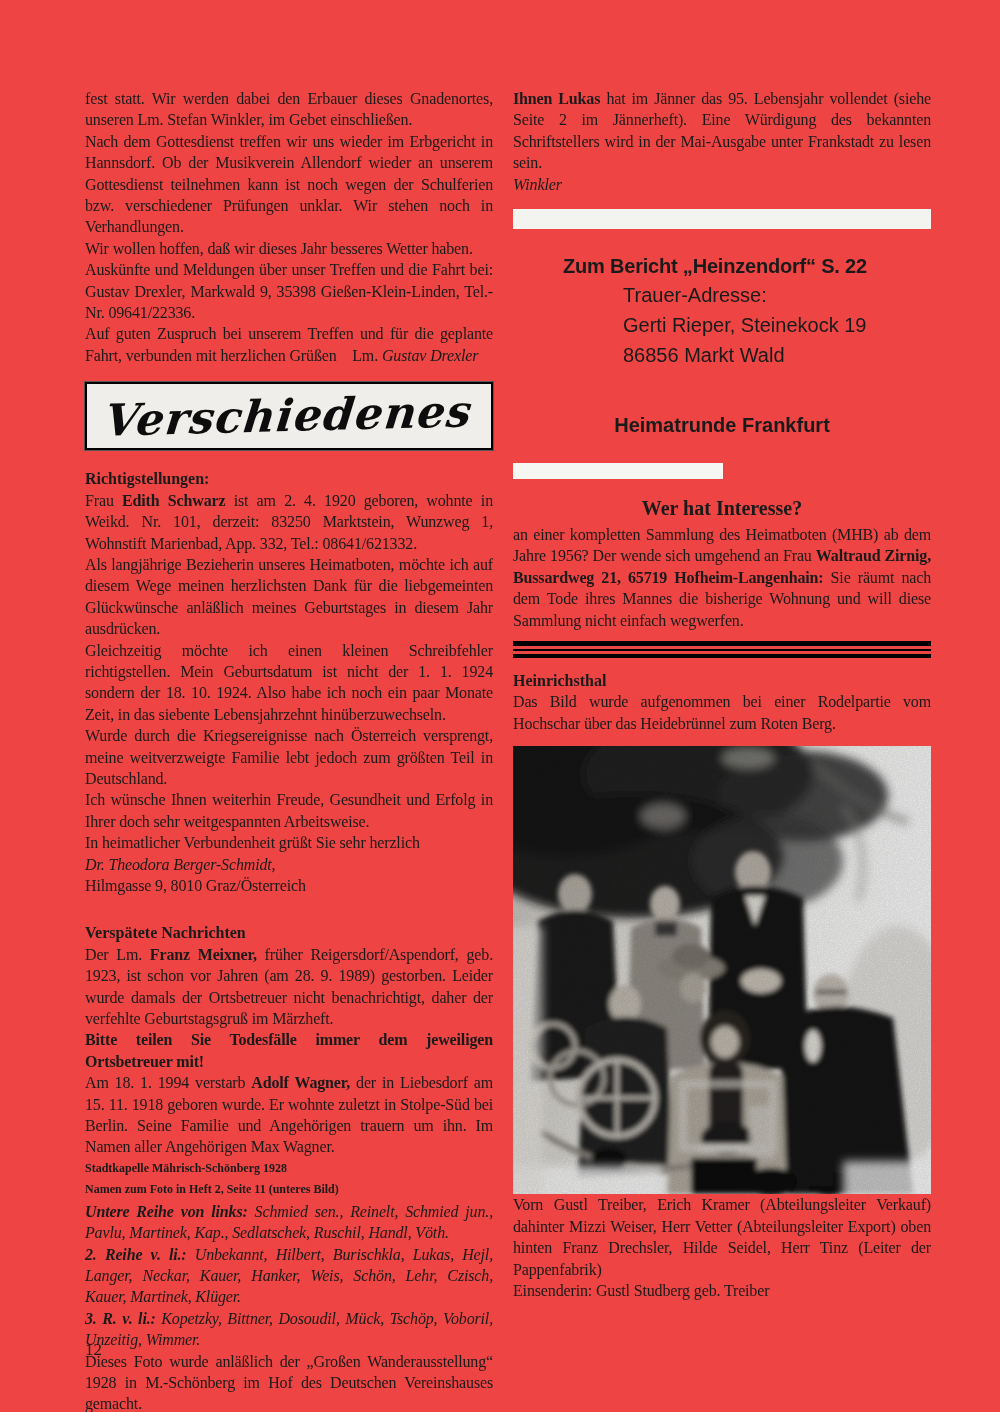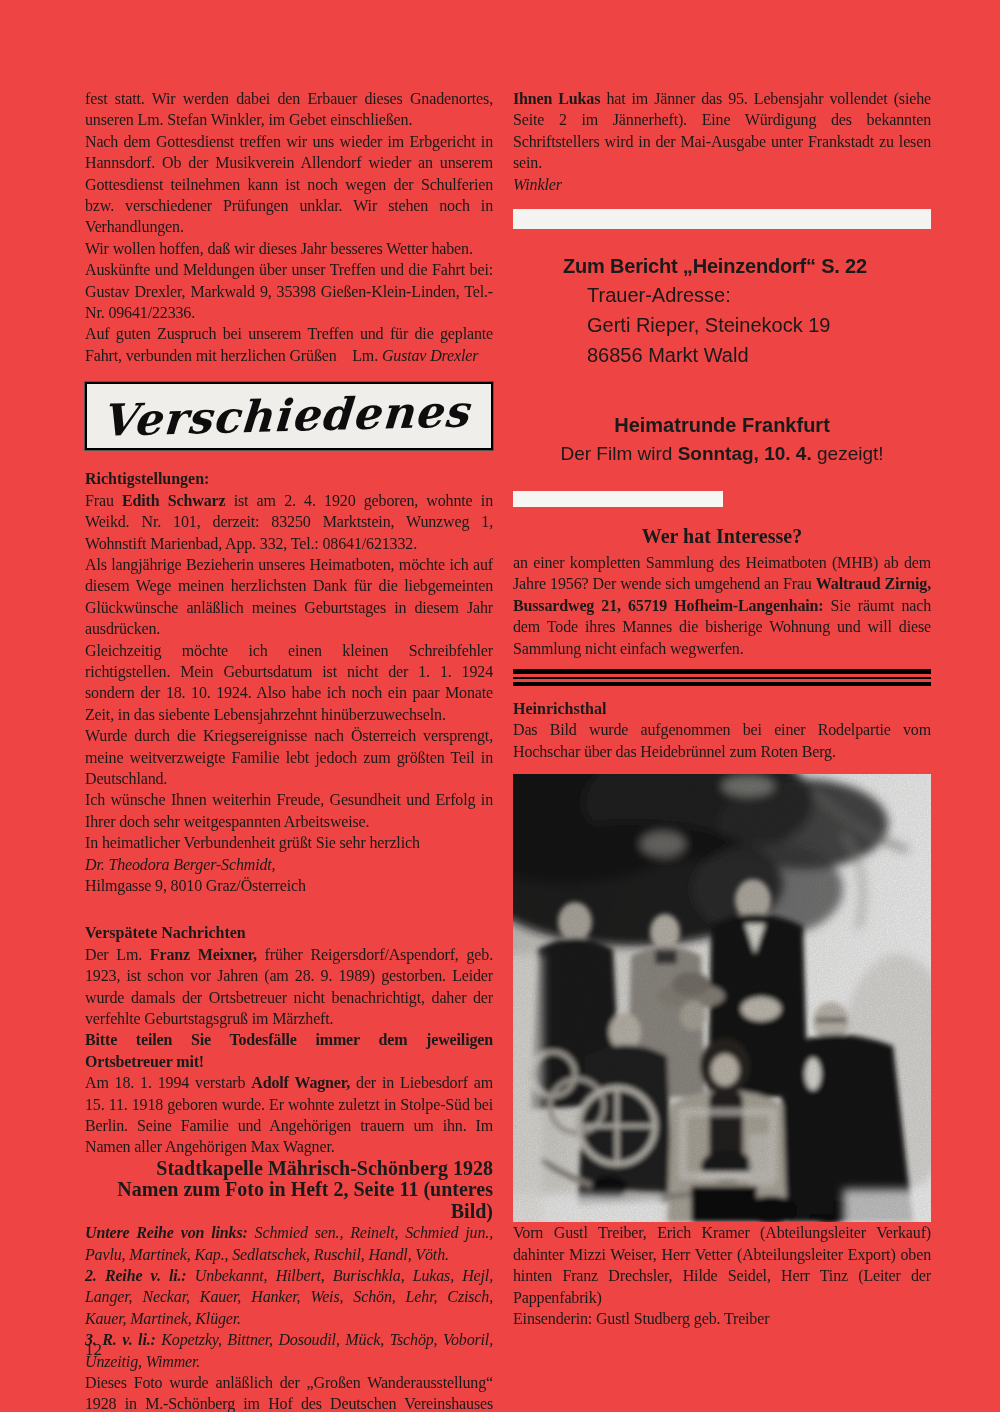--- a/index.html
+++ b/index.html
@@ -27,37 +27,37 @@
     font-family:"DejaVu Serif","Liberation Serif",serif;
     font-style:italic;font-weight:bold;font-size:44px;line-height:44px;
     transform:skewX(-8deg) rotate(-1.5deg);letter-spacing:1px;color:#0d0d0d;
   }
   
   .sans{font-family:"Liberation Sans","DejaVu Sans",sans-serif;}
   .band{background:#f3f3f0;height:20px;margin-top:14px;}
   .band-faint{background:#f6f6f3;height:16px;margin-top:26px;width:210px;}
   .bericht{margin-top:26px;}
   .bericht-title{font-size:20px;font-weight:bold;margin:0 0 2px 50px;letter-spacing:-0.2px;}
-  .bericht-line{font-size:20px;line-height:30px;margin-left:74px;}
+  .bericht-line{font-size:20px;line-height:30px;margin-left:110px;}
   .heimatrunde{margin-top:44px;}
   .heimatrunde-title{font-size:20px;font-weight:bold;margin:0;}
   .heimatrunde-line{font-size:19px;margin-top:6px;}
   .interesse-title{font-size:20px;font-weight:bold;margin:18px 0 4px 0;}
   .divider{margin-top:10px;}
   .divider .l1{height:5px;background:#000;}
   .divider .l2{height:2px;background:#000;margin-top:3px;}
   .divider .l3{height:4px;background:#000;margin-top:3px;}
   .heinrich{margin-top:12px;}
   .photo-wrap{margin-top:12px;width:418px;height:448px;}
   .photo-wrap svg{display:block;}
   .caption{margin-top:14px;}
   .pagenum{position:absolute;left:85px;top:1340px;font-size:17px;}
   .sig-indent{padding-right:28px;}
   .mt18{margin-top:18px;} .mt22{margin-top:22px;} .mt26{margin-top:26px;} .mt24{margin-top:24px;}
-  .stk-head{font-weight:bold;text-align:right;font-size:20px;line-height:21.4px;margin:0;}
+  .stk-head{font-weight:bold;text-align:left;font-size:12px;line-height:21.4px;margin:0;}
 </style>
 </head>
 <body>
 
 <div class="page">
 
   <div class="col col-left">
     <p class="body"><span>fest statt. Wir werden dabei den Erbauer dieses Gnadenortes, unseren Lm. Stefan Winkler, im Gebet einschließen.</span></p>
     <p class="body"><span>Nach dem Gottesdienst treffen wir uns wieder im Erbgericht in Hannsdorf. Ob der Musikverein Allendorf wieder an unserem Gottesdienst teilnehmen kann ist noch wegen der Schulferien bzw. verschiedener Prüfungen unklar. Wir stehen noch in Verhandlungen.</span></p>
     <p class="body"><span>Wir wollen hoffen, daß wir dieses Jahr besseres Wetter haben.</span></p>
@@ -102,21 +102,20 @@
 
     <div class="bericht sans">
       <p class="bericht-title">Zum Bericht „Heinzendorf“ S. 22</p>
       <div class="bericht-line">Trauer-Adresse:</div>
       <div class="bericht-line">Gerti Rieper, Steinekock 19</div>
       <div class="bericht-line">86856 Markt Wald</div>
     </div>
 
     <div class="heimatrunde sans center">
       <p class="heimatrunde-title">Heimatrunde Frankfurt</p>
-      <div class="heimatrunde-line"><span>Der Film wird </span><span class="b">Sonntag, 10. 4.</span><span> gezeigt!</span></div>
     </div>
 
     <div class="band-faint"></div>
 
     <p class="interesse-title center">Wer hat Interesse?</p>
     <p class="body"><span>an einer kompletten Sammlung des Heimatboten (MHB) ab dem Jahre 1956? Der wende sich umgehend an Frau </span><span class="b">Waltraud Zirnig, Bussardweg 21, 65719 Hofheim-Langenhain:</span><span> Sie räumt nach dem Tode ihres Mannes die bisherige Wohnung und will diese Sammlung nicht einfach wegwerfen.</span></p>
 
     <div class="divider">
       <div class="l1"></div>
         <div class="l2"></div>

